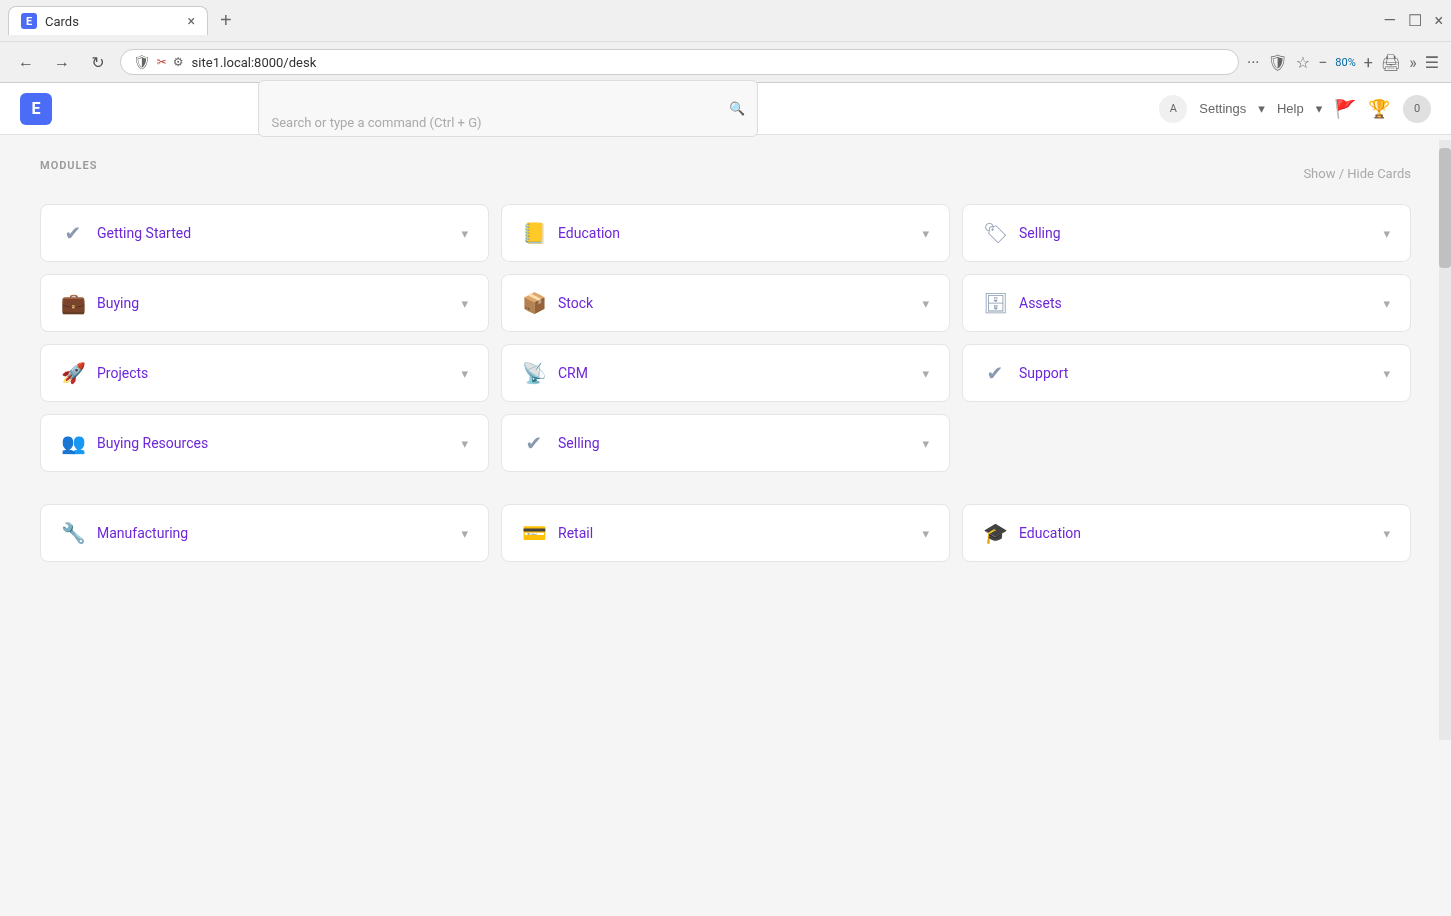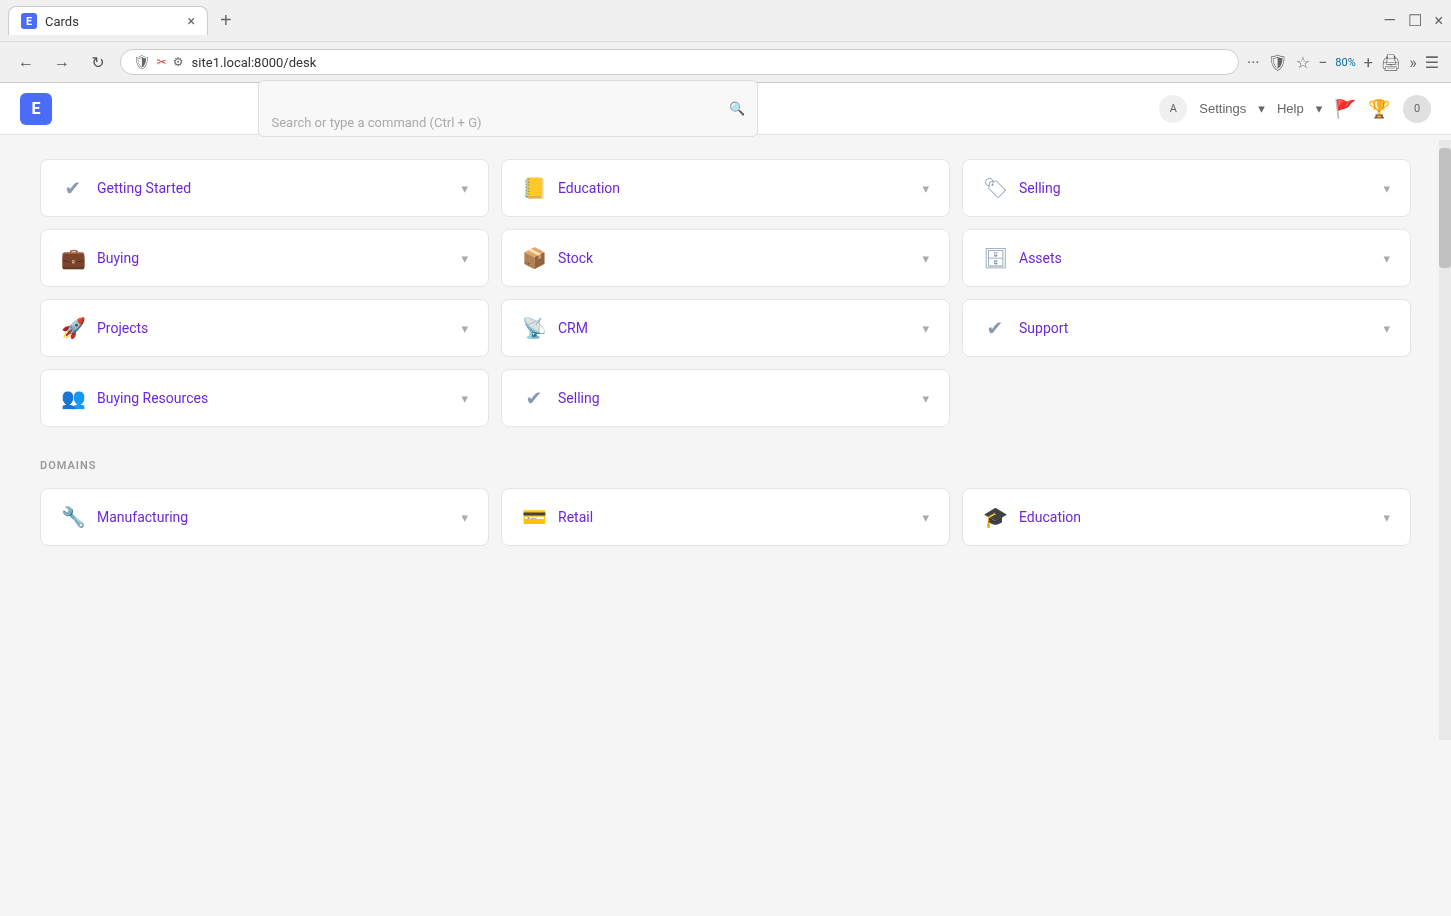--- a/index.html
+++ b/index.html
@@ -282,20 +282,24 @@
       <span>▾</span>
     </button>
     <span class="header-icon">🚩</span>
     <span class="header-icon">🏆</span>
     <div class="avatar-btn">0</div>
   </div>
 </div>
 
 <div class="main-content">
 
+  <div class="section-header">
+    <div class="section-label">MODULES</div>
+    <a class="show-hide-link">Show / Hide Cards</a>
+  </div>
 
   <div class="modules-grid" id="modules-grid">
 
   <div class="module-card">
       <div class="module-card-left">
         <span class="module-icon">✔</span>
         <span class="module-name">Getting Started</span>
       </div>
       <span class="module-chevron">▾</span>
     </div>
@@ -365,21 +369,20 @@
       <div class="module-card">
       <div class="module-card-left">
         <span class="module-icon">✔</span>
         <span class="module-name">Selling</span>
       </div>
       <span class="module-chevron">▾</span>
     </div>
     </div>
 
   <div class="domains-section">
-    <div class="section-label">DOMAINS</div>
     <div class="modules-grid" id="domains-grid">
 
     <div class="module-card">
       <div class="module-card-left">
         <span class="module-icon">🔧</span>
         <span class="module-name">Manufacturing</span>
       </div>
       <span class="module-chevron">▾</span>
     </div>
         <div class="module-card">

